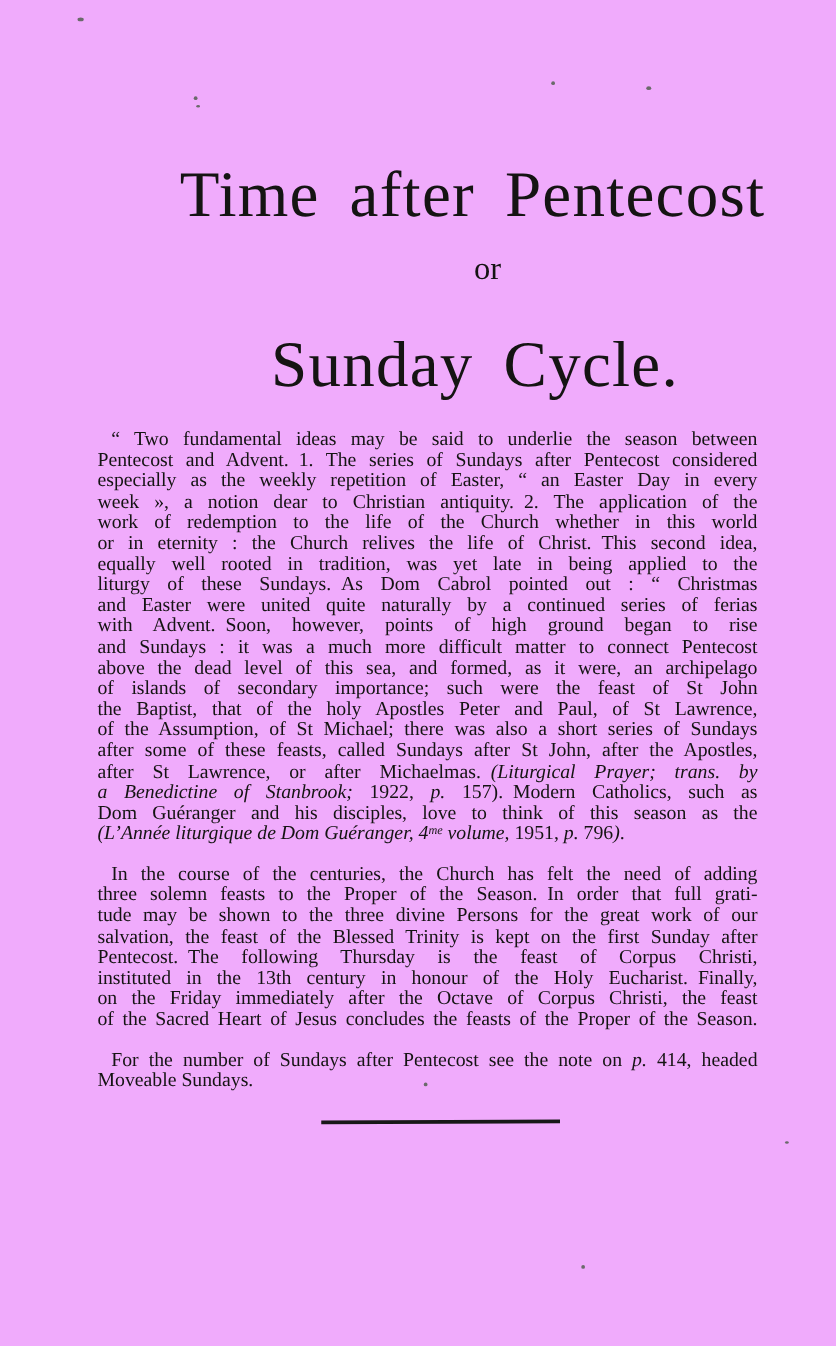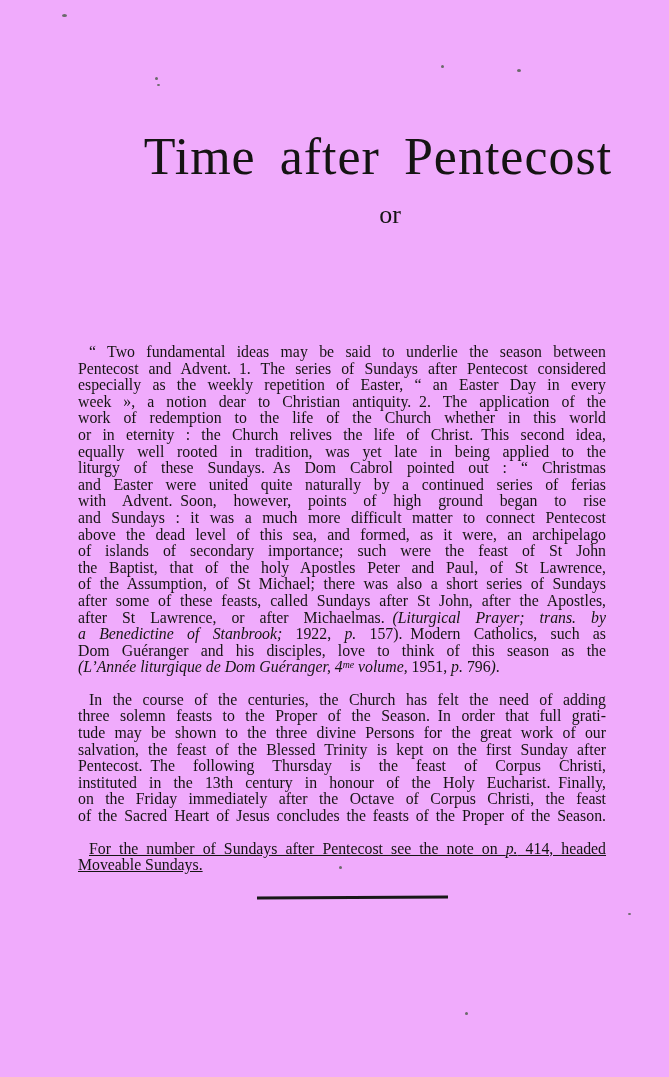--- a/index.html
+++ b/index.html
@@ -38,21 +38,21 @@
     letter-spacing: 1px; word-spacing: 10px;
     padding-left: 38px;
     font-weight: 400;
   }
   .textcol {
     position: absolute; left: 62px; top: 328px; width: 560px;
     font-size: 15.8px; line-height: 16.6px;
   }
   .para { margin: 16px; }
   .para.gap-small { margin-top: 1px; }
-  .para.gap-note  { margin-top: 7px; text-decoration: underline; }
+  .para.gap-note  { margin-top: 7px; }
   .line { text-align: justify; text-align-last: justify; }
   .line.flush { text-align-last: left; }
   .line.indent { text-indent: 11px; }
   .it { font-style: italic; }
   .sup { font-size: 0.62em; vertical-align: 0.38em; line-height: 0; }
   .rule {
     position: absolute; left: 257px; top: 896px;
     width: 191px; height: 3px;
     background: #181818;
     transform: rotate(-0.25deg);
@@ -61,20 +61,21 @@
 </style>
 </head>
 <body>
 
 <div class="page">
 
   <h1 class="titleblock main-title">Time after Pentecost</h1>
 
   <div class="titleblock or-sep">or</div>
 
+  <h2 class="titleblock subtitle">Sunday Cycle.</h2>
 
   <div class="textcol">
     <div class="para">
         <div class="line indent"><span>“ Two fundamental ideas may be said to underlie the season between</span></div>
         <div class="line"><span>Pentecost and Advent. 1. The series of Sundays after Pentecost considered</span></div>
         <div class="line"><span>especially as the weekly repetition of Easter, “ an Easter Day in every</span></div>
         <div class="line"><span>week », a notion dear to Christian antiquity. 2. The application of the</span></div>
         <div class="line"><span>work of redemption to the life of the Church whether in this world</span></div>
         <div class="line"><span>or in eternity : the Church relives the life of Christ. This second idea,</span></div>
         <div class="line"><span>equally well rooted in tradition, was yet late in being applied to the</span></div>

